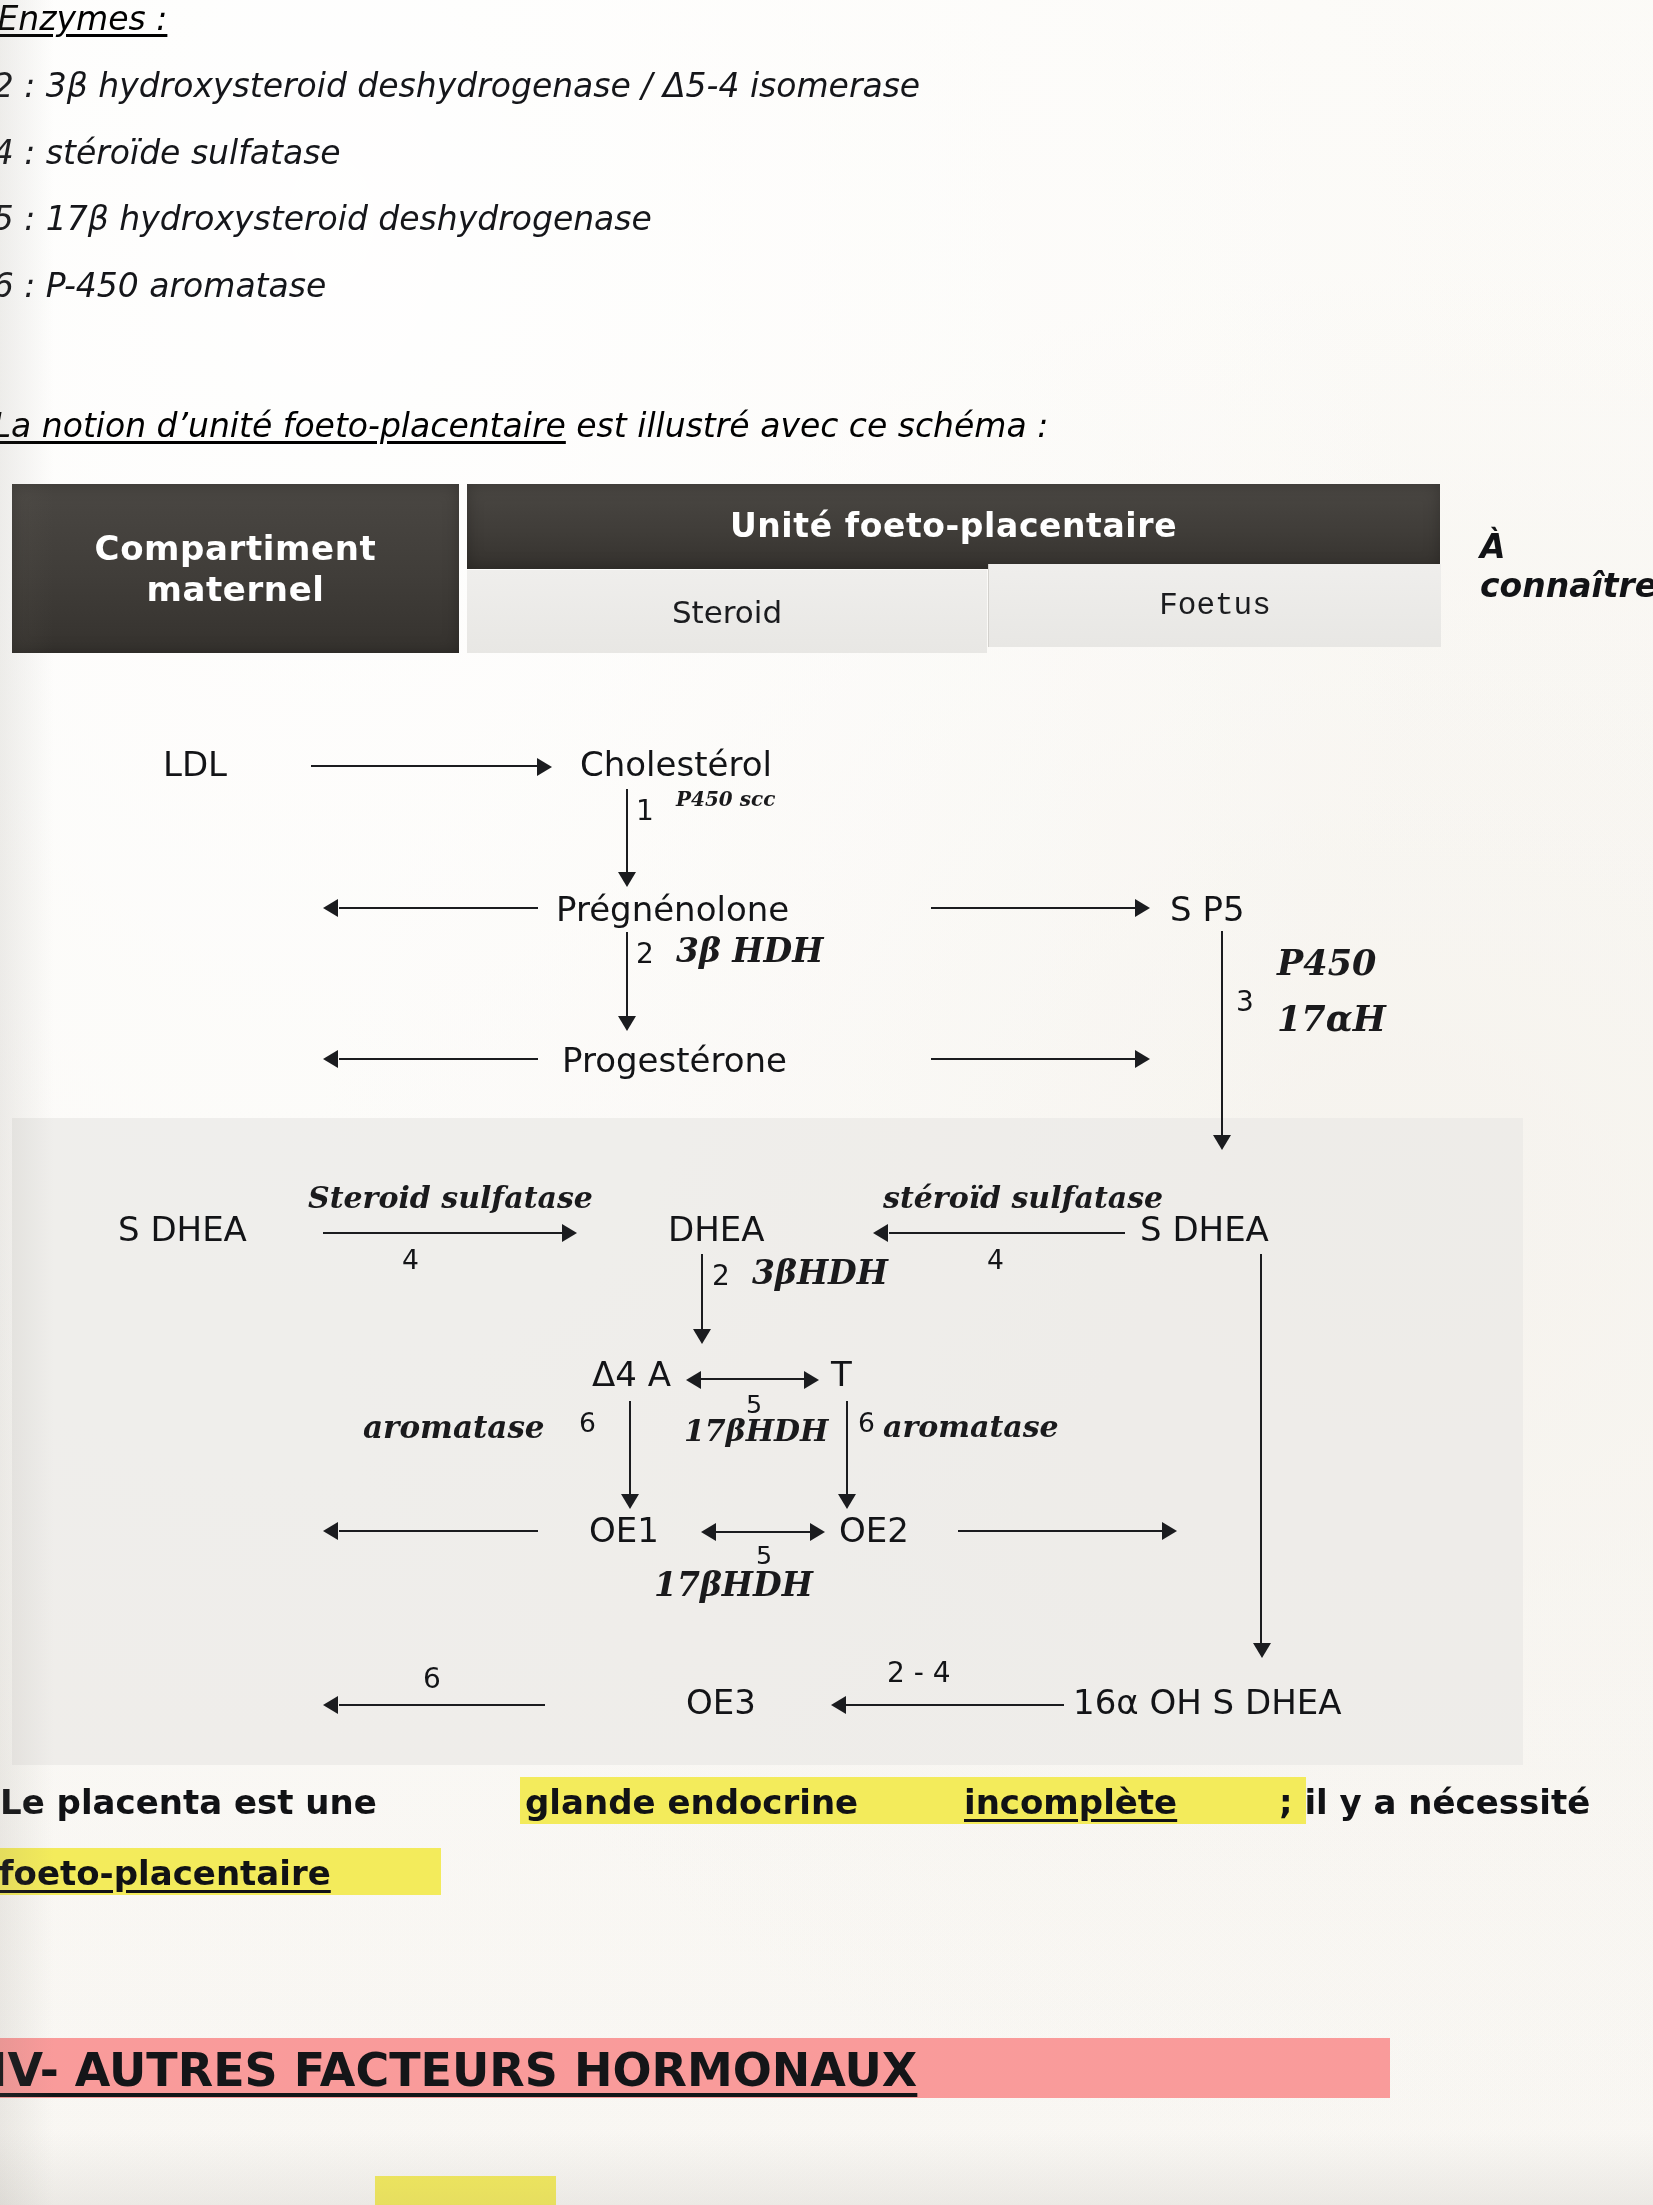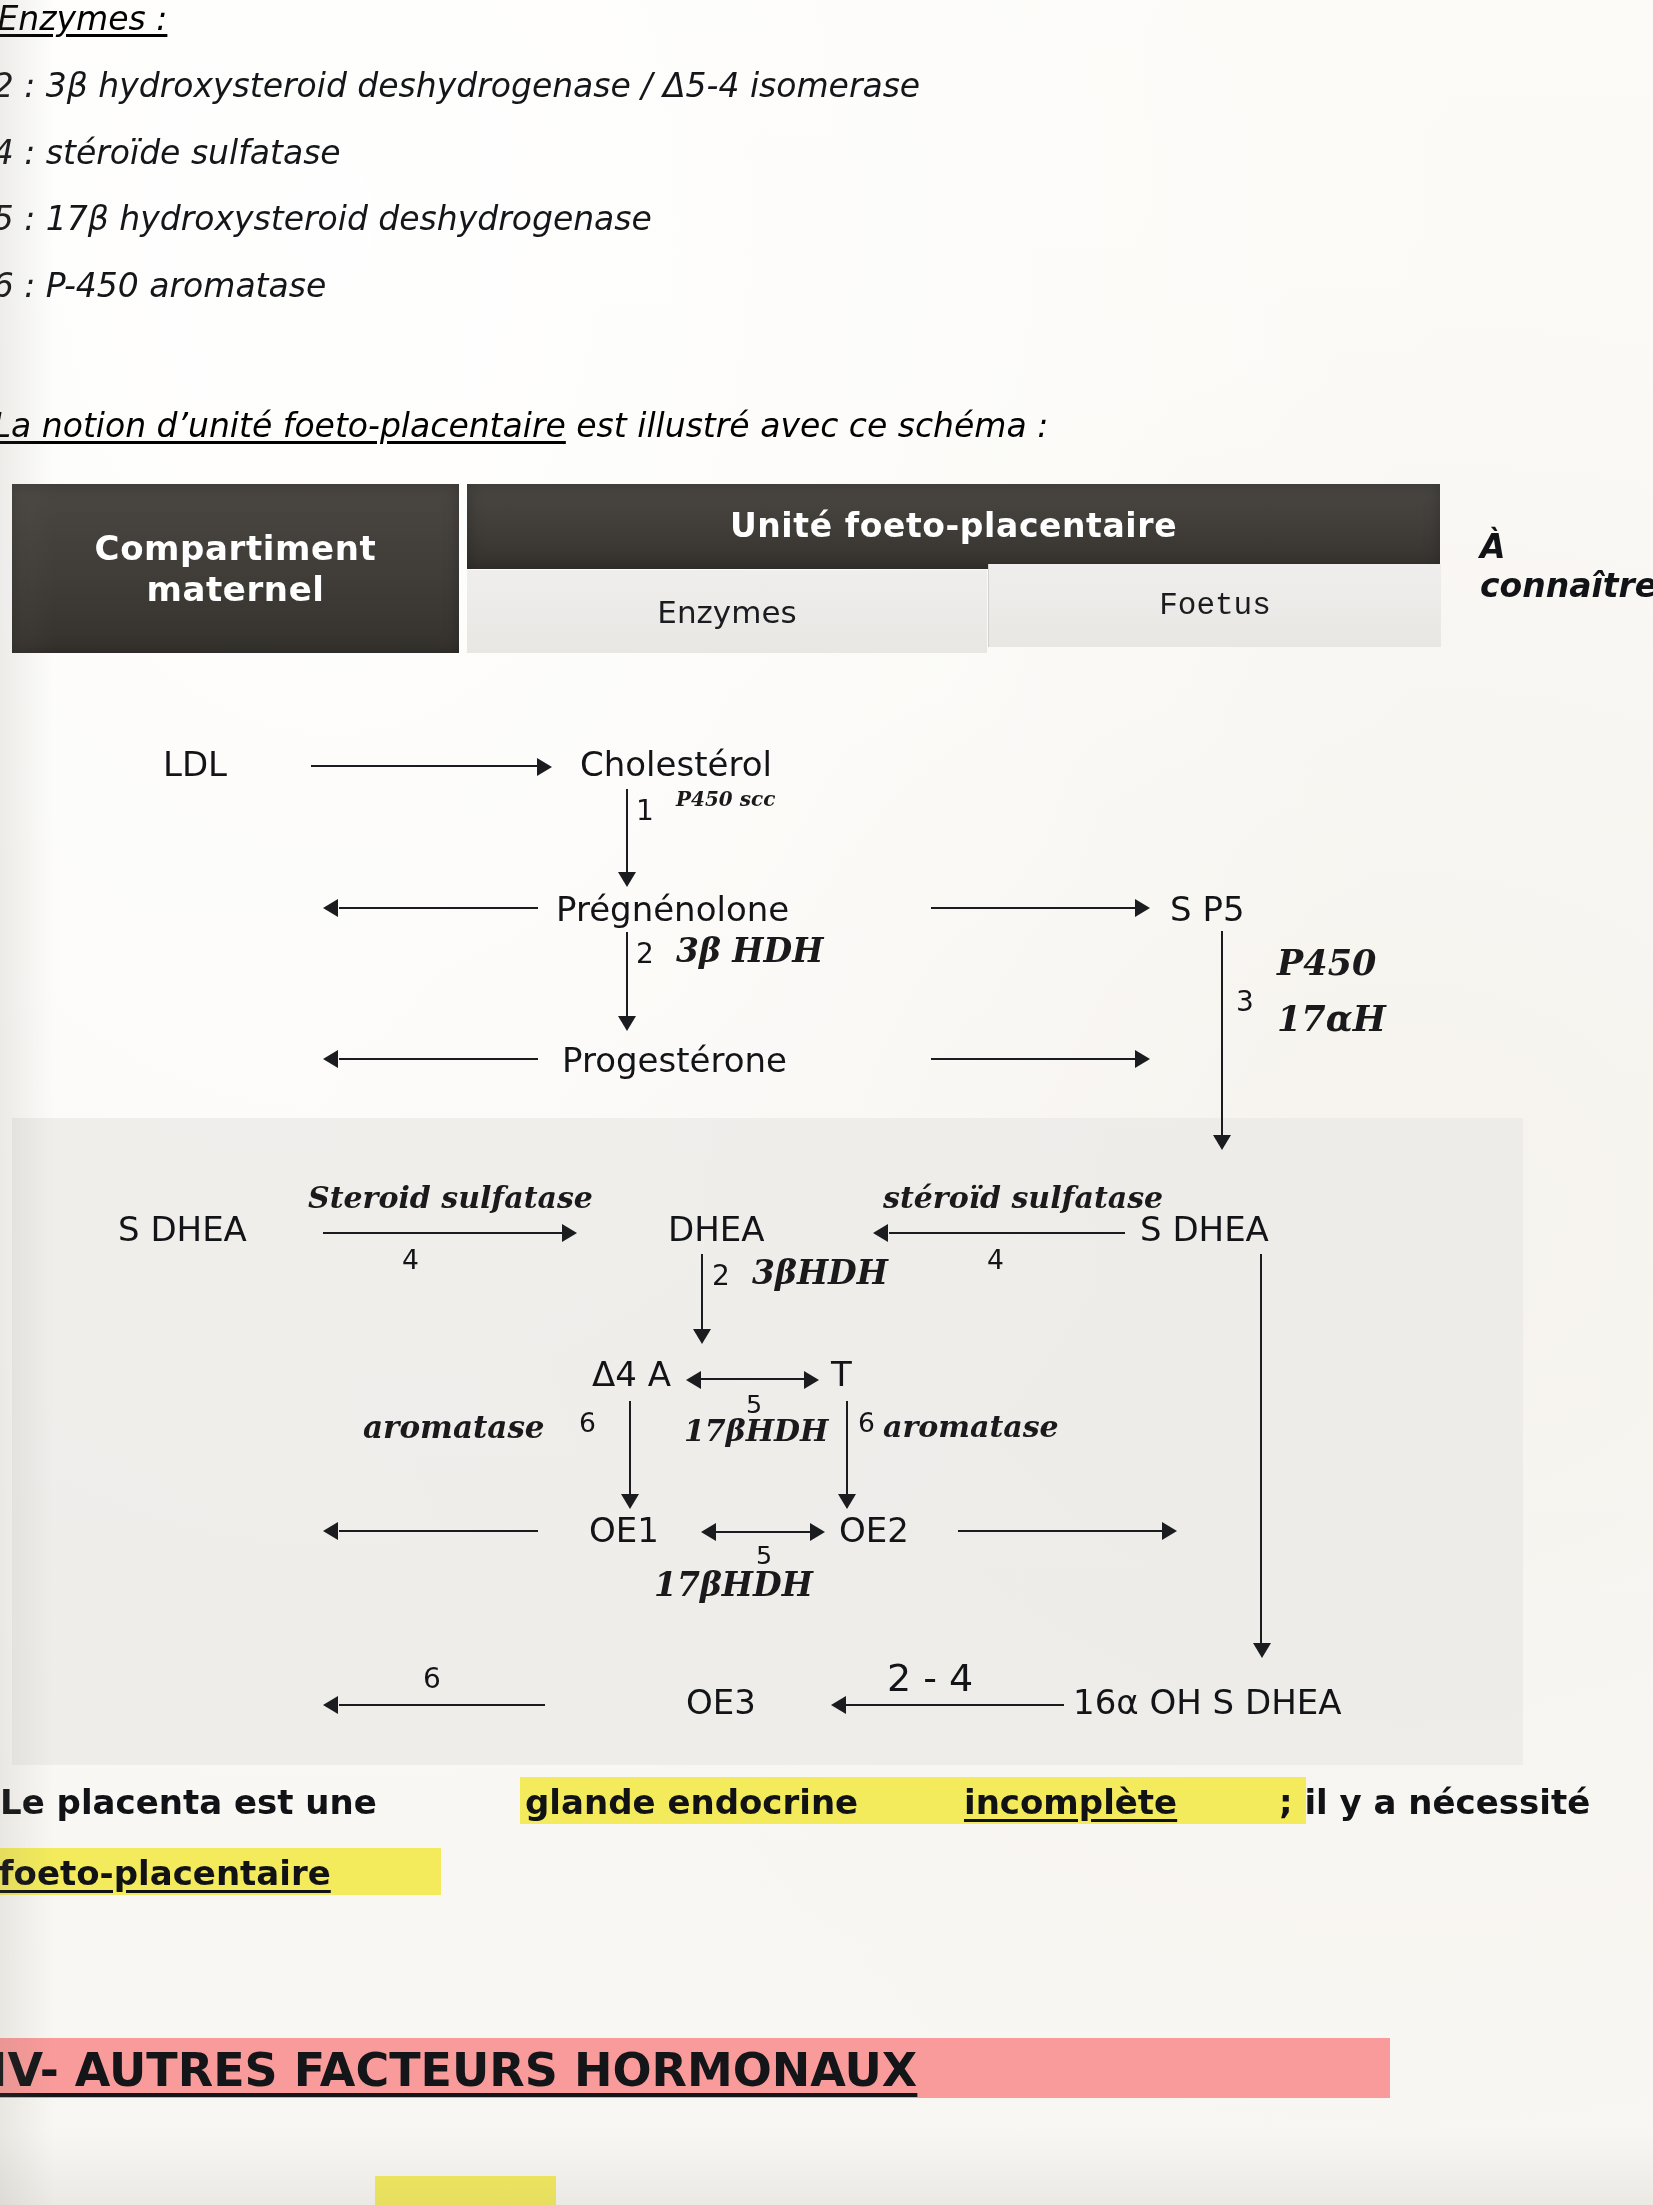--- a/index.html
+++ b/index.html
@@ -223,21 +223,21 @@
 </div>
 
 <div id="intro-line">
   <span class="u">La notion d’unité foeto-placentaire</span><span> est illustré avec ce schéma :</span>
 </div>
 
 <div id="schema-table">
   <div class="hdr-row">
     <div class="hdr-dark" id="cell-maternal">Compartiment maternel</div>
     <div class="hdr-dark" id="cell-unite">Unité foeto-placentaire</div>
-    <div class="hdr-light" id="cell-placenta">Enzymes</div>
+    <div class="hdr-light" id="cell-placenta">Steroid</div>
     <div class="hdr-light" id="cell-foetus">Foetus</div>
   </div>
 </div>
 
 <div id="a-connaitre">À connaître</div>
 
 <div id="diagram">
 
   <div id="grey-band"></div>
 
@@ -326,21 +326,21 @@
   <div class="arrow" style="left:958px; top:871px; width:206px;"></div>
   <div class="ahead right" style="left:1162px; top:863px;"></div>
   <div class="hand" style="left:654px; top:906px; font-size:33px;">17βHDH</div>
 
   <div class="node" style="left:423px; top:1003px; font-size:28px;">6</div>
   <div class="arrow" style="left:339px; top:1045px; width:206px;"></div>
   <div class="ahead left" style="left:323px; top:1037px;"></div>
   <div class="node" style="left:686px; top:1023px;">OE3</div>
   <div class="arrow" style="left:846px; top:1045px; width:218px;"></div>
   <div class="ahead left" style="left:831px; top:1037px;"></div>
-  <div class="node" style="left:887px; top:997px; font-size:38px;">2 - 4</div>
+  <div class="node" style="left:887px; top:997px; font-size:28px;">2 - 4</div>
   <div class="node" style="left:1073px; top:1023px;">16α OH S DHEA</div>
 </div>
 
 <div id="bottom-text">
   <div class="hl-yellow" style="left:526px; top:6px; width:786px; height:47px;"></div>
   <div class="hl-yellow" style="left:0px; top:77px; width:447px; height:47px;"></div>
 
   <div class="btxt" style="left:6px; top:11px;">Le placenta est une </div>
   <div class="btxt" style="left:531px; top:11px;">glande endocrine </div>
   <div class="btxt u2" style="left:970px; top:11px;text-align:center;">incomplète</div>

